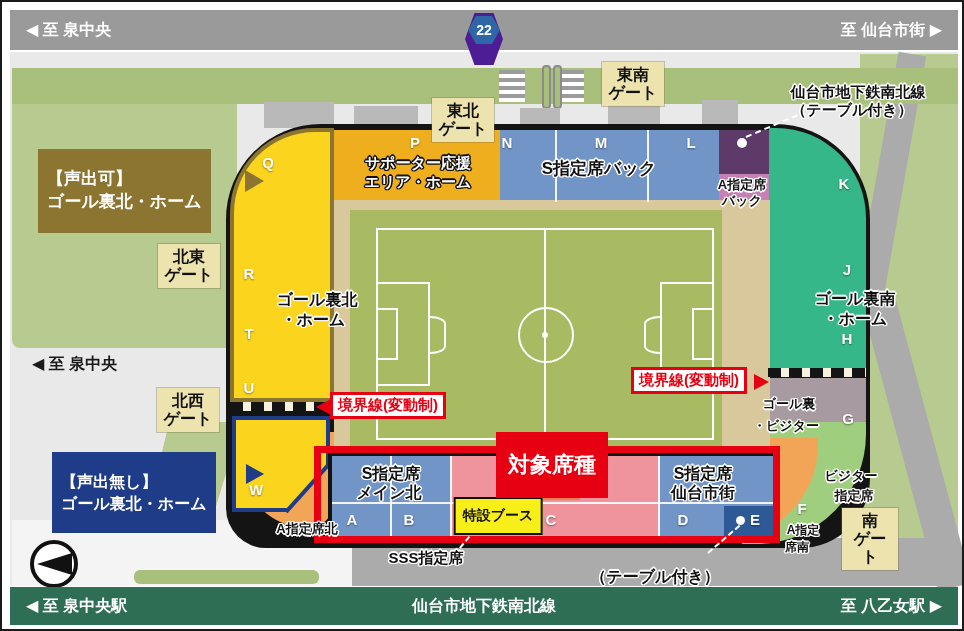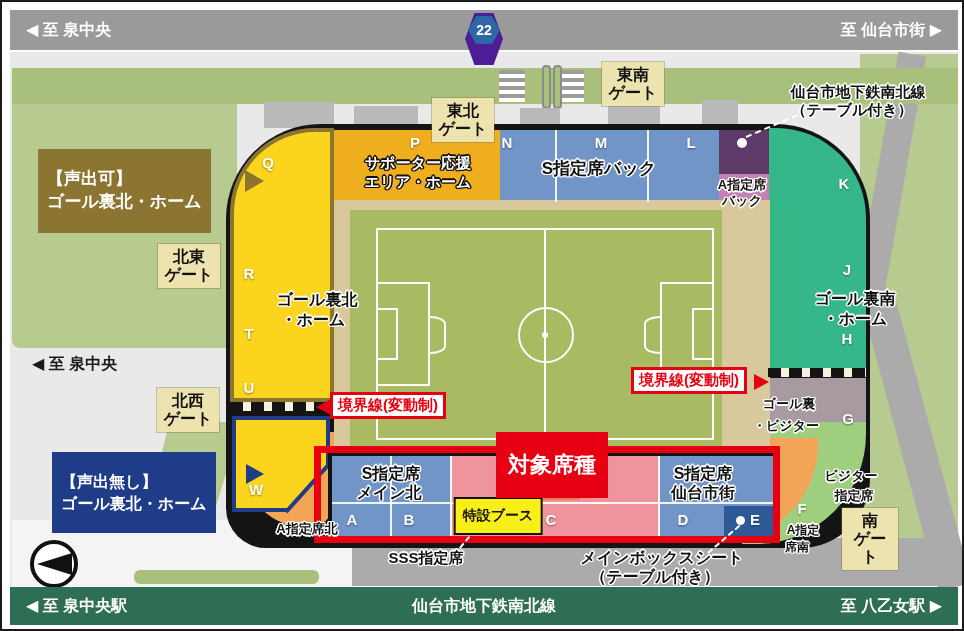--- a/index.html
+++ b/index.html
@@ -155,21 +155,20 @@
   <div class="ctr ow lbl" style="left:852px;top:494px;font-size:13px;">指定席</div>
   <div class="ctr ow lbl" style="left:801px;top:528px;font-size:12px;">A指定</div>
   <div class="ctr ow lbl" style="left:795px;top:545px;font-size:12px;">席南</div>
   <div class="ctr ow lbl" style="left:273px;top:527px;font-size:13px;margin-left:32px;">A指定席北</div>
   <div class="ctr ow lbl" style="left:389px;top:472px;font-size:16px;">S指定席</div>
   <div class="ctr ow lbl" style="left:387px;top:491px;font-size:16px;">メイン北</div>
   <div class="ctr ow lbl" style="left:567px;top:469px;font-size:17px;">SS指定席</div>
   <div class="ctr ow lbl" style="left:701px;top:472px;font-size:16px;">S指定席</div>
   <div class="ctr ow lbl" style="left:701px;top:491px;font-size:16px;">仙台市街</div>
   <div class="ctr ow lbl" style="left:424px;top:556px;font-size:15px;">SSS指定席</div>
-  <div class="ctr ow lbl" style="left:660px;top:556px;font-size:16px;">メインボックスシート</div>
   <div class="ctr ow lbl" style="left:653px;top:575px;font-size:16px;">（テーブル付き）</div>
   <div class="ctr lbl" style="left:496px;top:514px;background:#f8ef19;border:2px solid #111;color:#111;font-weight:bold;font-size:14px;padding:8px 7px;z-index:44;">特設ブース</div>
 
   <div class="legend" style="left:36px;top:147px;background:#8c7531;font-size:17px;">
     <div>【声出可】</div>
     <div>ゴール裏北・ホーム</div>
   </div>
   <div class="tri" style="left:243px;top:168px;border-top:11px solid transparent;border-bottom:11px solid transparent;border-left:19px solid #8c7531;"></div>
   <div class="legend" style="left:50px;top:450px;background:#1e3c87;font-size:16px;">
     <div>【声出無し】</div>

